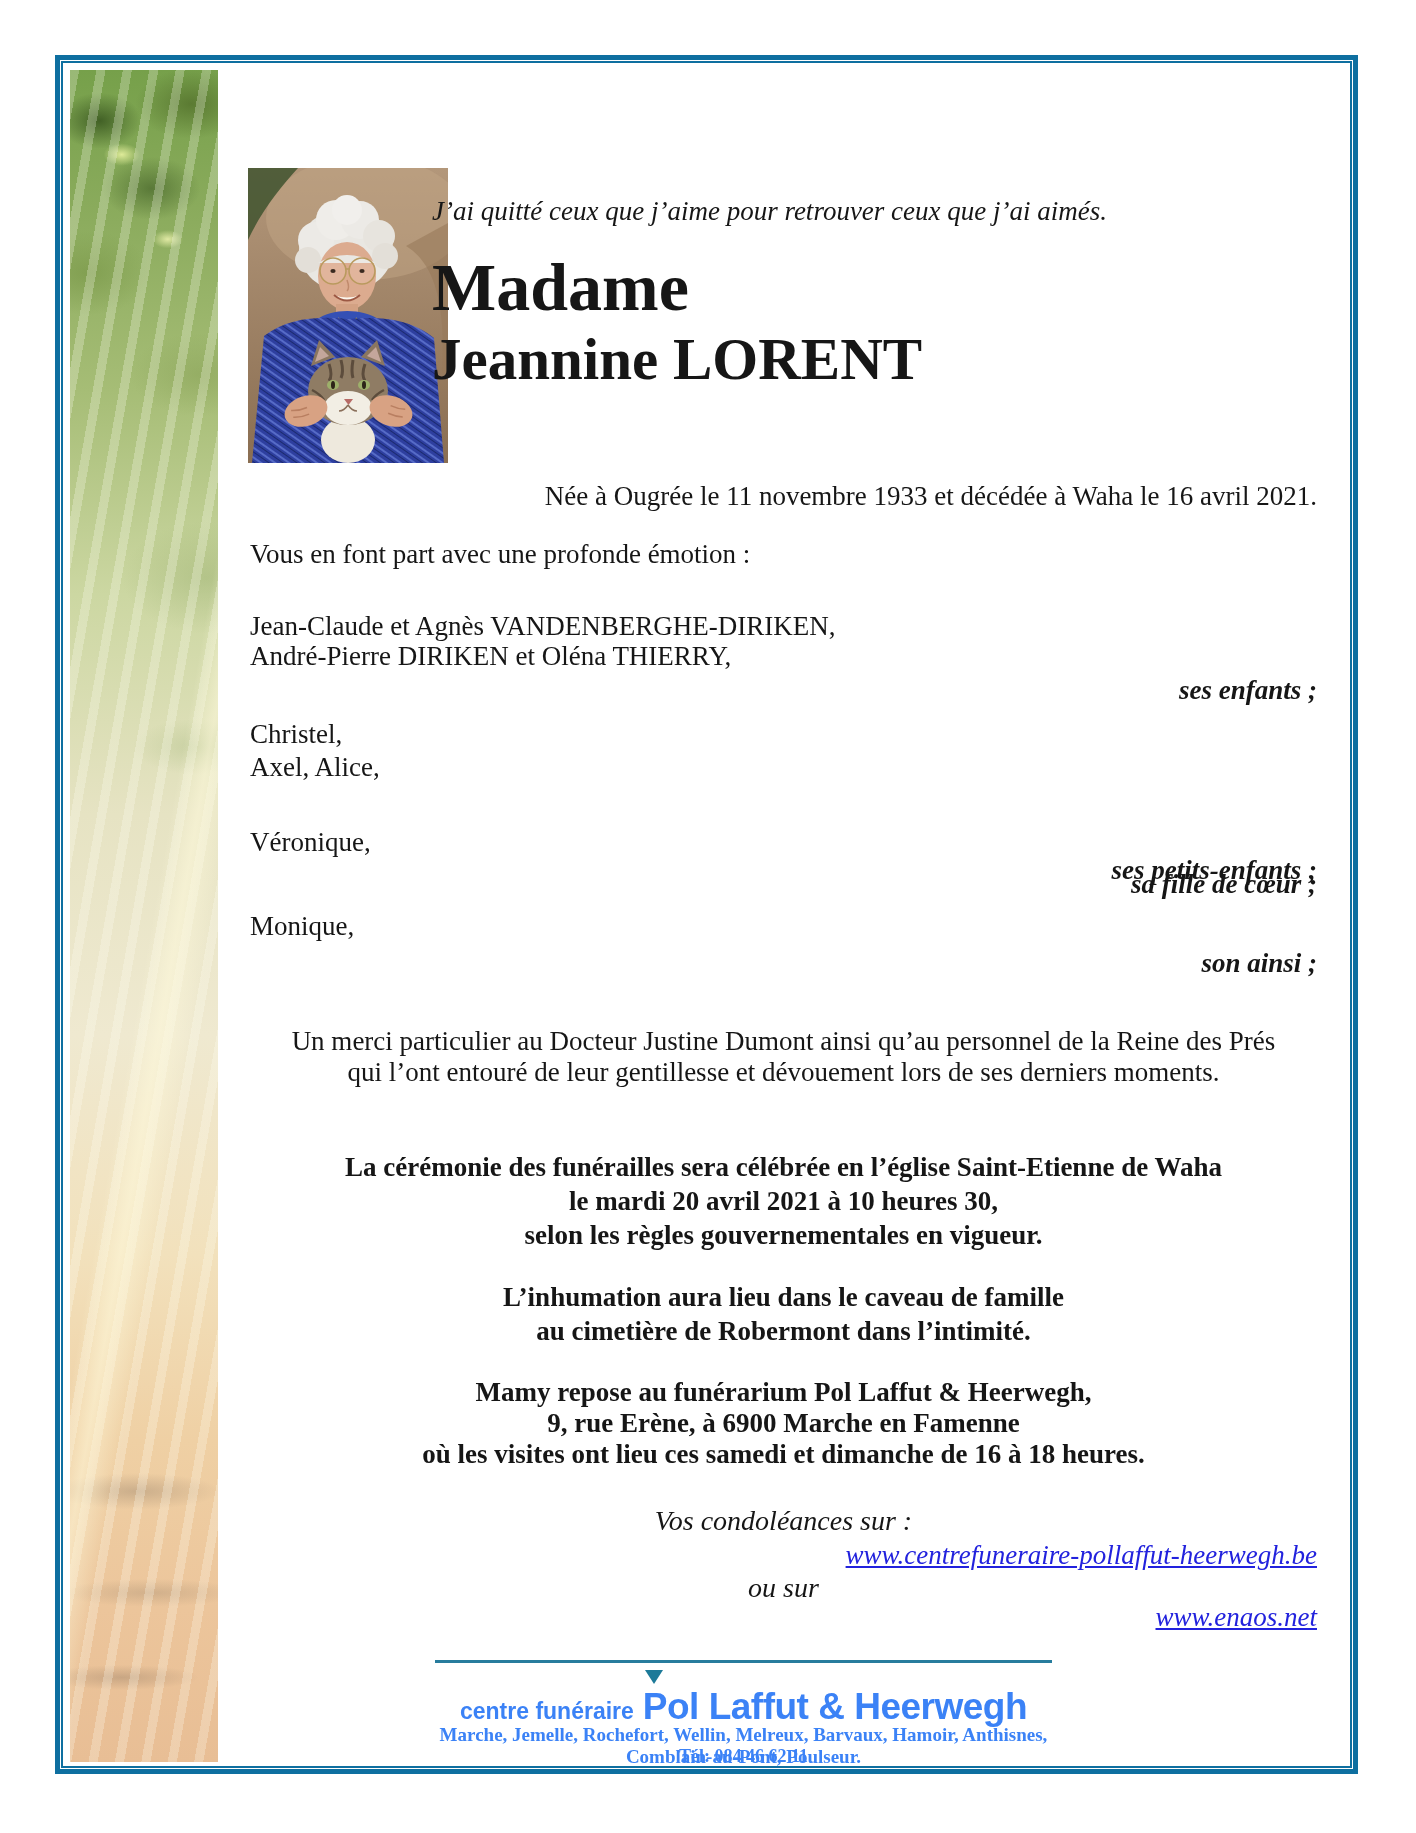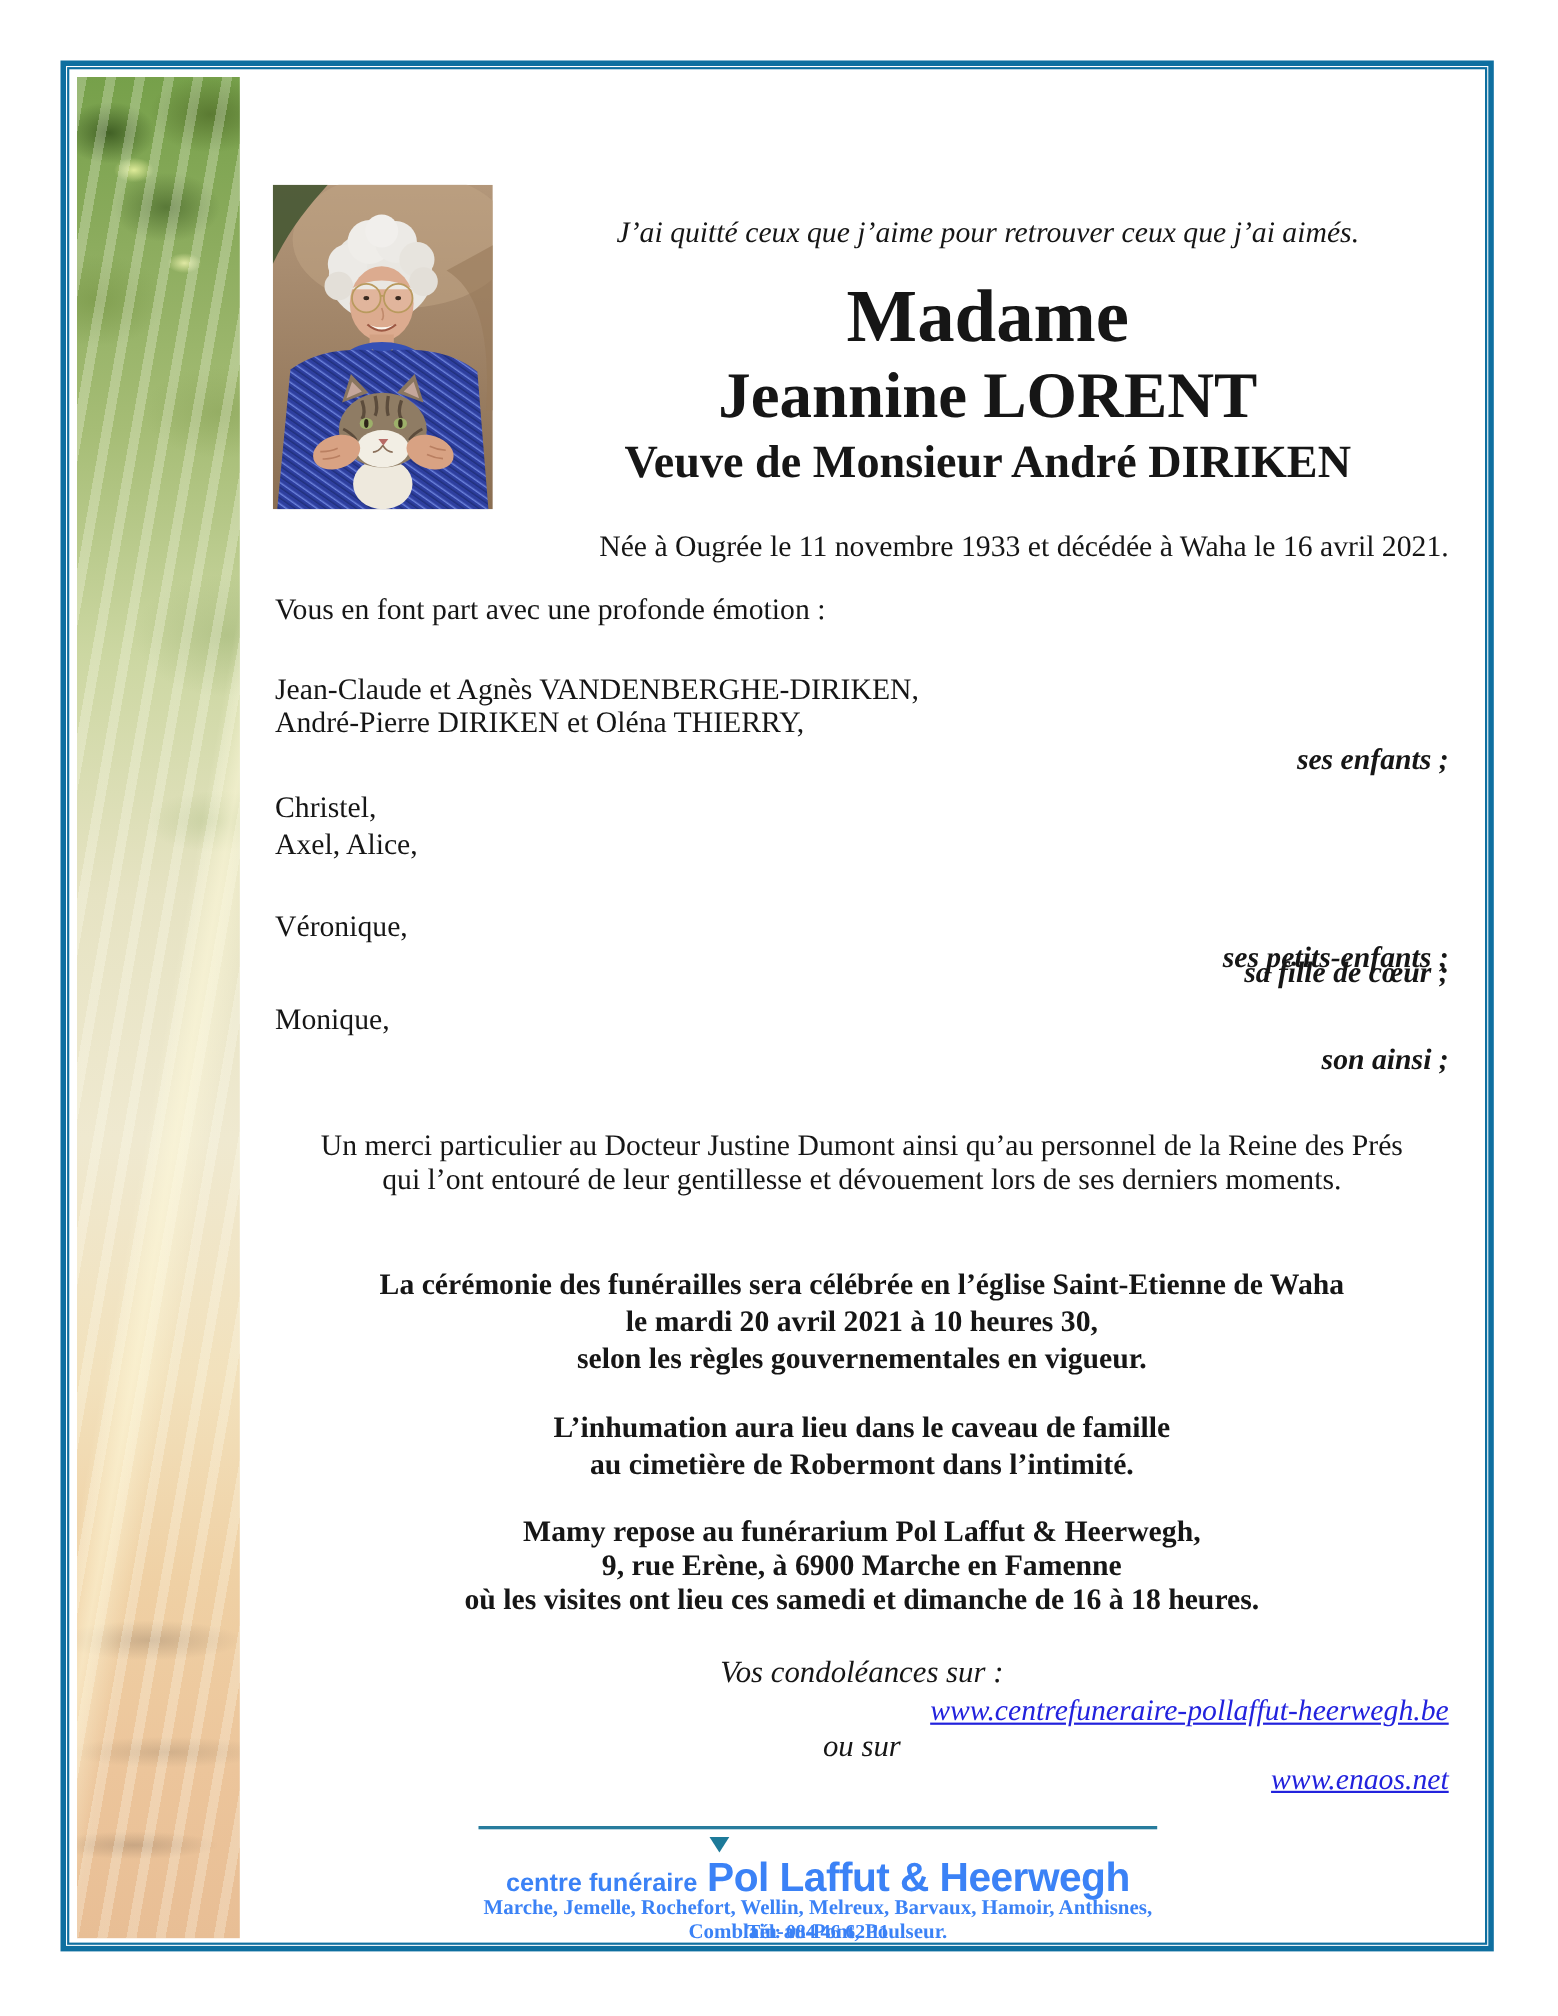--- a/index.html
+++ b/index.html
@@ -23,21 +23,21 @@
       radial-gradient(100px 60px at 88% 18%, rgba(135,160,85,.5), transparent 70%),
       radial-gradient(120px 80px at 92% 30%, rgba(150,172,108,.42), transparent 70%),
       radial-gradient(90px 40px at 85% 40%, rgba(160,180,120,.35), transparent 70%),
       radial-gradient(120px 26px at 45% 84%, rgba(150,128,105,.4), transparent 70%),
       radial-gradient(130px 20px at 55% 90%, rgba(165,140,112,.38), transparent 70%),
       radial-gradient(110px 18px at 35% 95%, rgba(150,125,100,.4), transparent 70%),
       linear-gradient(180deg,#76a04a 0%,#8cac5e 9%,#a6bd76 19%,#ccd7a2 31%,#e6e3c3 44%,
                       #efe9d0 57%,#f2e1bc 70%,#efd0a4 81%,#ecc59b 91%,#e8be95 100%);}
   
   .abs{position:absolute;}
-  .hdr-col{left:458px;width:880px;text-align:center;}
+  .hdr-col{left:432px;width:880px;}
   .body-col{left:250px;width:1067px;}
   .center{text-align:right;}
   .right{text-align:right;}
   .quote{font-style:italic;font-size:27px;}
   .t-madame{font-size:68px;font-weight:bold;line-height:1;}
   .t-name{font-size:59px;font-weight:bold;line-height:1;}
   .t-veuve{font-size:42px;font-weight:bold;line-height:1;}
   .base{font-size:27px;line-height:1.2;}
   .rel{font-size:27px;font-weight:bold;font-style:italic;}
   .boldp{font-size:27px;font-weight:bold;line-height:34px;text-align:center;}
@@ -129,21 +129,20 @@
       <g transform="rotate(18 143 243)">
           <ellipse cx="143" cy="243" rx="22" ry="15" fill="#d8a283"></ellipse>
         <path d="M141,238 q8,1 15,-1 M141,246 q8,1 15,-1" stroke="#b97f61" stroke-width="1.5" fill="none"></path>
         </g>
     </svg>
   </div>
 
   <div class="abs hdr-col quote" style="top:196px;">J’ai quitté ceux que j’aime pour retrouver ceux que j’ai aimés.</div>
   <div class="abs hdr-col t-madame" style="top:253px;">Madame</div>
   <div class="abs hdr-col t-name" style="top:330px;">Jeannine LORENT</div>
-  <div class="abs hdr-col t-veuve" style="top:400px;">Veuve de Monsieur André DIRIKEN</div>
   <div class="abs body-col base center" style="top:480px;">Née à Ougrée le 11 novembre 1933 et décédée à Waha le 16 avril 2021.</div>
 
   <div class="abs body-col base" style="top:538px;">Vous en font part avec une profonde émotion :</div>
 
   <div class="abs body-col base" style="top:610px;">Jean-Claude et Agnès VANDENBERGHE-DIRIKEN,</div>
   <div class="abs body-col base" style="top:640px;">André-Pierre DIRIKEN et Oléna THIERRY,</div>
   <div class="abs body-col rel right" style="top:675px;">ses enfants ;</div>
 
   <div class="abs body-col base" style="top:718px;">Christel,</div>
   <div class="abs body-col base" style="top:751px;">Axel, Alice,</div>

